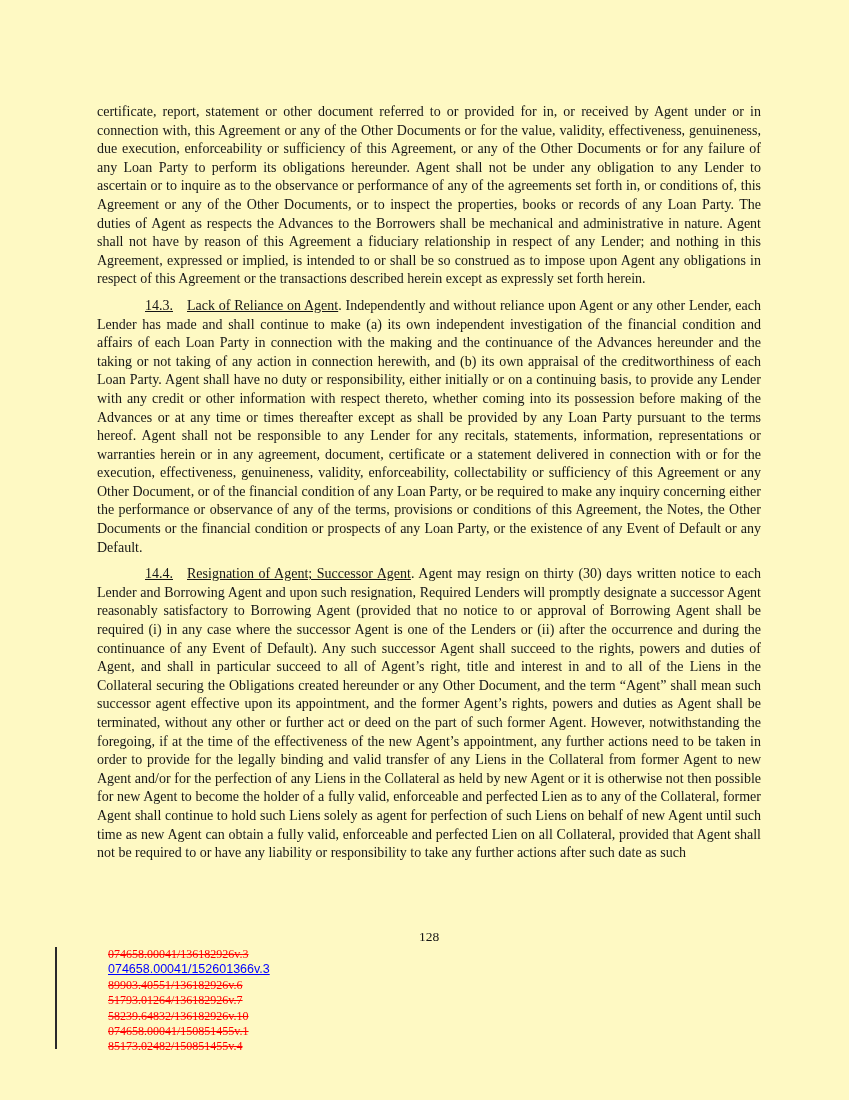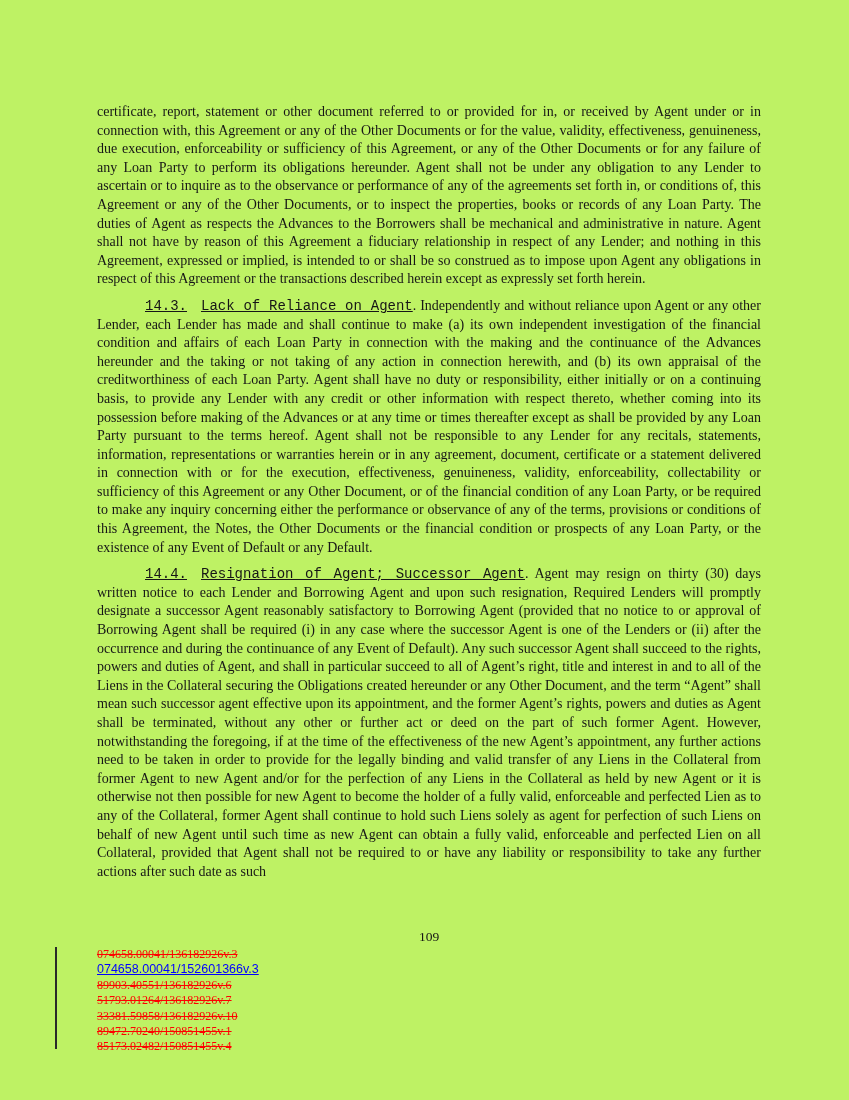--- a/index.html
+++ b/index.html
@@ -1,50 +1,50 @@
 <!DOCTYPE html>
 <html><head>
 <meta charset="utf-8">
 <title>Document Page</title>
 <style>
   html, body { margin: 0; padding: 0; background: #ffffff; }
   .page {
     position: relative;
     width: 849px;
     height: 1100px;
-    background: #bef264;
+    background: #fef9c3;
     font-family: "Liberation Serif", serif;
     color: #161616;
     overflow: hidden;
   }
   .body-text {
     position: absolute;
     left: 97px;
     top: 103px;
     width: 664px;
     text-align: justify;
     font-size: 14px;
     line-height: 18.6px;
   }
   .para { margin: 0 0 8px 0; }
   .para.section { text-indent: 48px; }
-  .u { text-decoration: underline; font-family: Liberation Mono, monospace; }
+  .u { text-decoration: underline; }
   .numgap { display: inline-block; width: 14px; }
   .page-number {
     position: absolute;
     left: 97px;
     top: 929px;
     width: 664px;
     text-align: center;
     font-size: 13.5px;
     line-height: 16px;
   }
   .footer {
     position: absolute;
-    left: 97px;
+    left: 108px;
     top: 947px;
     font-size: 12px;
     line-height: 15.4px;
   }
   .rev-deleted {
     color: #ff0000;
     text-decoration: line-through;
     font-family: "Liberation Serif", serif;
   }
   .rev-inserted {
@@ -70,27 +70,27 @@
   <div class="body-text">
 
     <p class="para"><span>certificate, report, statement or other document referred to or provided for in, or received by Agent under or in connection with, this Agreement or any of the Other Documents or for the value, validity, effectiveness, genuineness, due execution, enforceability or sufficiency of this Agreement, or any of the Other Documents or for any failure of any Loan Party to perform its obligations hereunder.  Agent shall not be under any obligation to any Lender to ascertain or to inquire as to the observance or performance of any of the agreements set forth in, or conditions of, this Agreement or any of the Other Documents, or to inspect the properties, books or records of any Loan Party.  The duties of Agent as respects the Advances to the Borrowers shall be mechanical and administrative in nature.  Agent shall not have by reason of this Agreement a fiduciary relationship in respect of any Lender; and nothing in this Agreement, expressed or implied, is intended to or shall be so construed as to impose upon Agent any obligations in respect of this Agreement or the transactions described herein except as expressly set forth herein.</span></p>
 
     <p class="para section"><span class="u">14.3.</span><span class="numgap"></span><span class="u">Lack of Reliance on Agent</span><span>.  Independently and without reliance upon Agent or any other Lender, each Lender has made and shall continue to make (a) its own independent investigation of the financial condition and affairs of each Loan Party in connection with the making and the continuance of the Advances hereunder and the taking or not taking of any action in connection herewith, and (b) its own appraisal of the creditworthiness of each Loan Party.  Agent shall have no duty or responsibility, either initially or on a continuing basis, to provide any Lender with any credit or other information with respect thereto, whether coming into its possession before making of the Advances or at any time or times thereafter except as shall be provided by any Loan Party pursuant to the terms hereof.  Agent shall not be responsible to any Lender for any recitals, statements, information, representations or warranties herein or in any agreement, document, certificate or a statement delivered in connection with or for the execution, effectiveness, genuineness, validity, enforceability, collectability or sufficiency of this Agreement or any Other Document, or of the financial condition of any Loan Party, or be required to make any inquiry concerning either the performance or observance of any of the terms, provisions or conditions of this Agreement, the Notes, the Other Documents or the financial condition or prospects of any Loan Party, or the existence of any Event of Default or any Default.</span></p>
 
     <p class="para section"><span class="u">14.4.</span><span class="numgap"></span><span class="u">Resignation of Agent; Successor Agent</span><span>.  Agent may resign on thirty (30) days written notice to each Lender and Borrowing Agent and upon such resignation, Required Lenders will promptly designate a successor Agent reasonably satisfactory to Borrowing Agent (provided that no notice to or approval of Borrowing Agent shall be required (i) in any case where the successor Agent is one of the Lenders or (ii) after the occurrence and during the continuance of any Event of Default).  Any such successor Agent shall succeed to the rights, powers and duties of Agent, and shall in particular succeed to all of Agent’s right, title and interest in and to all of the Liens in the Collateral securing the Obligations created hereunder or any Other Document, and the term “Agent” shall mean such successor agent effective upon its appointment, and the former Agent’s rights, powers and duties as Agent shall be terminated, without any other or further act or deed on the part of such former Agent.  However, notwithstanding the foregoing, if at the time of the effectiveness of the new Agent’s appointment, any further actions need to be taken in order to provide for the legally binding and valid transfer of any Liens in the Collateral from former Agent to new Agent and/or for the perfection of any Liens in the Collateral as held by new Agent or it is otherwise not then possible for new Agent to become the holder of a fully valid, enforceable and perfected Lien as to any of the Collateral, former Agent shall continue to hold such Liens solely as agent for perfection of such Liens on behalf of new Agent until such time as new Agent can obtain a fully valid, enforceable and perfected Lien on all Collateral, provided that Agent shall not be required to or have any liability or responsibility to take any further actions after such date as such</span></p>
 
   </div>
 
-  <div class="page-number">109</div>
+  <div class="page-number">128</div>
 
   <div class="change-bar"></div>
 
   <div class="footer">
       <div class="rev-deleted">074658.00041/136182926v.3</div>
       <div class="rev-inserted">074658.00041/152601366v.3</div>
       <div class="rev-deleted">89903.40551/136182926v.6</div>
       <div class="rev-deleted">51793.01264/136182926v.7</div>
-      <div class="rev-deleted">33381.59858/136182926v.10</div>
-      <div class="rev-deleted">89472.70240/150851455v.1</div>
+      <div class="rev-deleted">58239.64832/136182926v.10</div>
+      <div class="rev-deleted">074658.00041/150851455v.1</div>
       <div class="rev-deleted">85173.02482/150851455v.4</div>
     </div>
 
 </div>
 
 </body></html>

